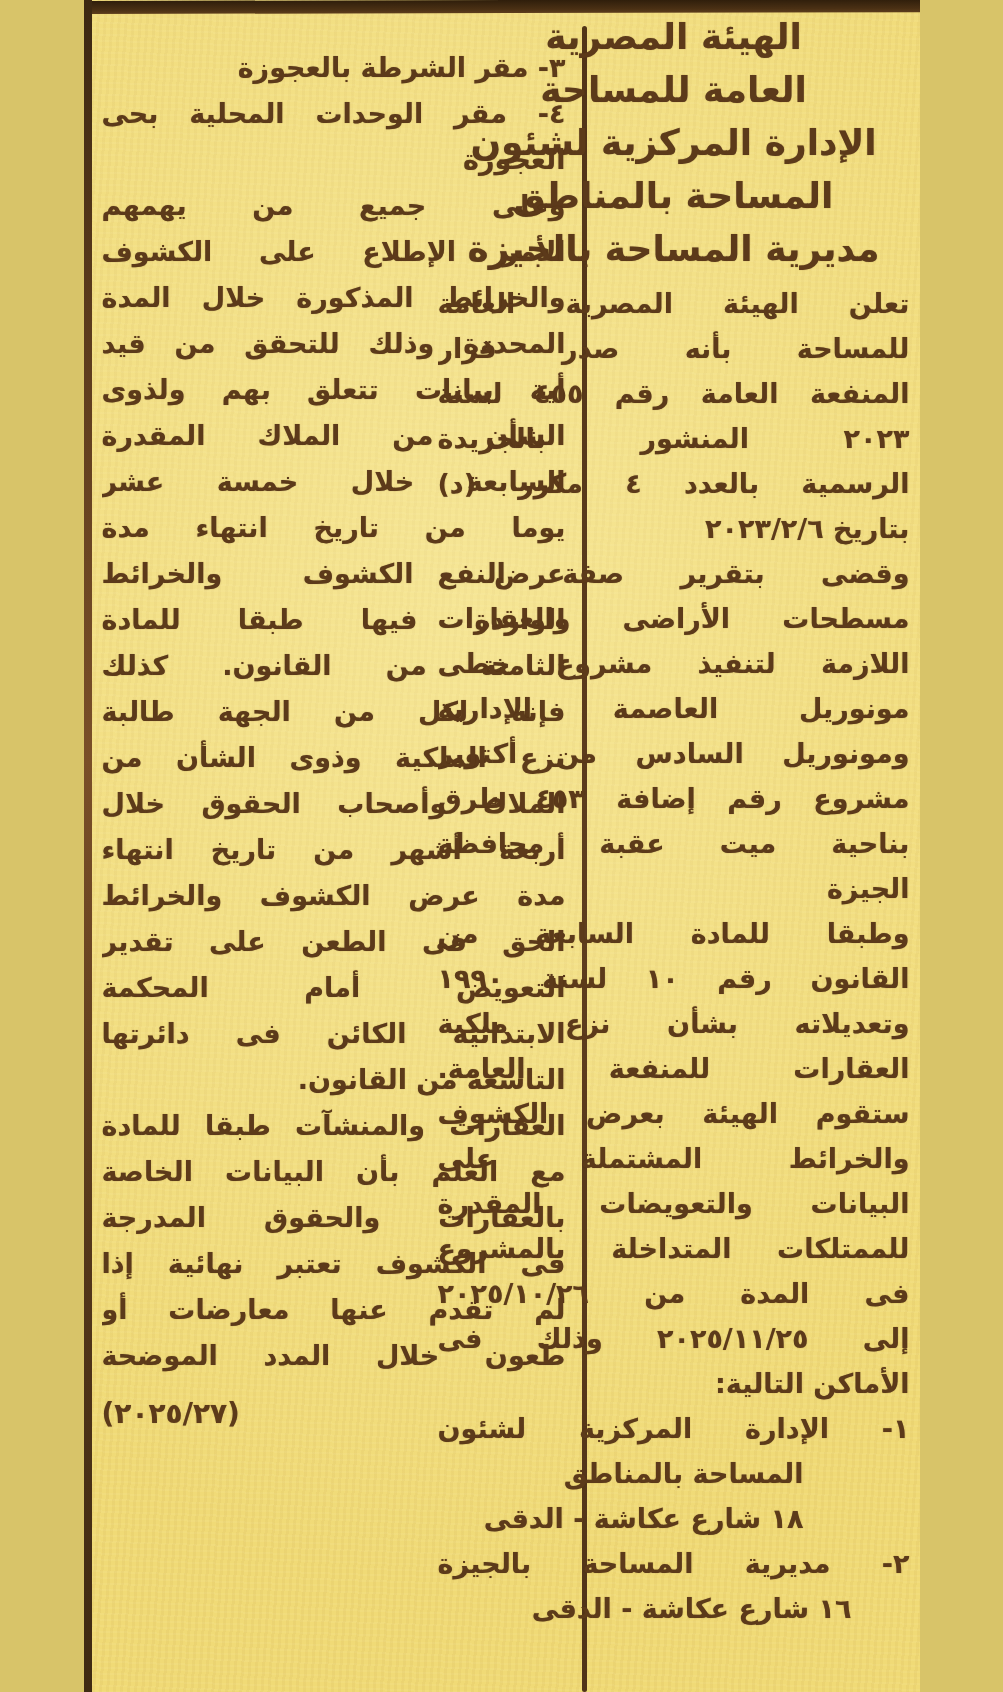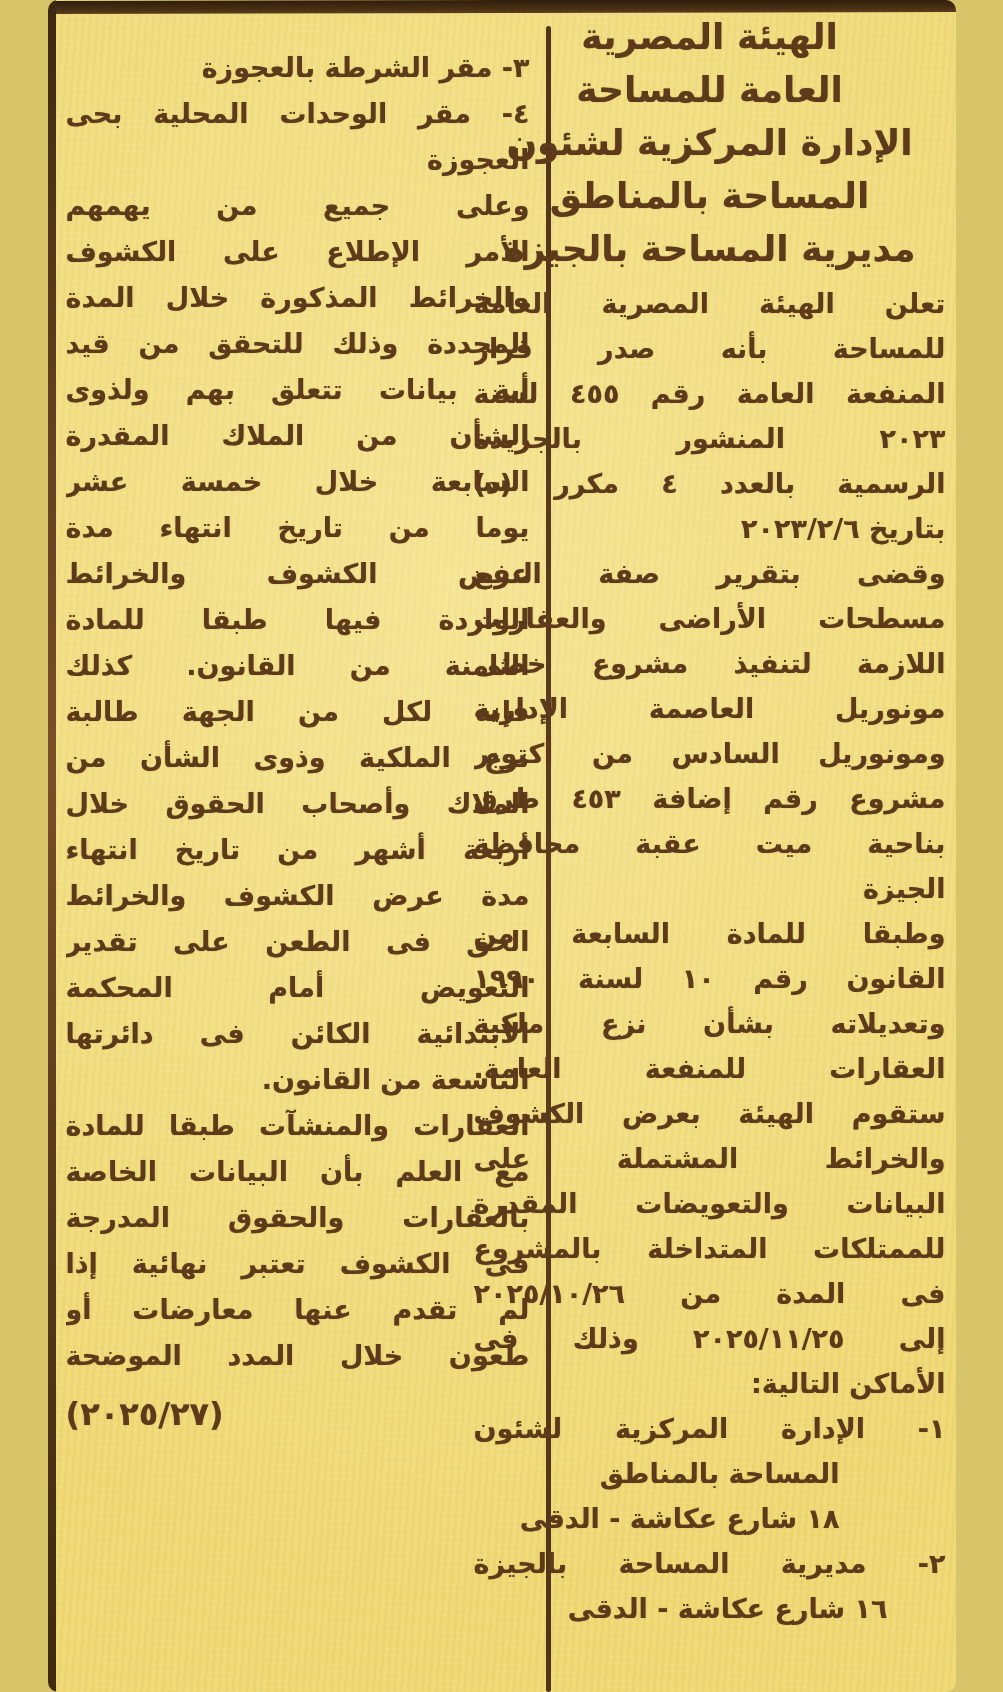--- a/index.html
+++ b/index.html
@@ -4,33 +4,32 @@
 <title>Notice</title>
 <style>
   :root{
     --paper:#f0da76;
     --ink:#5c3a1a;
     --rule:#462d13;
   }
   html,body{margin:0;padding:0;background:#d8c469;}
   .paper{
     position:relative;
-    width:908px;height:1692px;
+    width:836px;height:1692px;
     margin:0 auto;
     overflow:hidden;
     direction:rtl;
     font-family:"DejaVu Sans",sans-serif;
     font-weight:bold;
     color:var(--ink);
     background:
       radial-gradient(140% 95% at 45% 35%, rgba(255,247,196,0.40), rgba(0,0,0,0) 62%),
       repeating-linear-gradient(94deg, rgba(146,96,28,0.05) 0 3px, rgba(0,0,0,0) 3px 7px),
       repeating-linear-gradient(2deg, rgba(255,250,210,0.07) 0 2px, rgba(0,0,0,0) 2px 6px),
       var(--paper);
-    border-radius: 10px;
   }
   
   .top-band{
     position:absolute;left:4px;top:0;width:930px;height:13px;
     background:linear-gradient(180deg,#2f1e0b,#4a3014 70%,#5d3d1c);
     border-radius:0 6px 6px 0;
     transform:rotate(-0.12deg);
   }
   .left-rule{
     position:absolute;left:0;top:0;bottom:0;width:8px;
@@ -56,21 +55,21 @@
     line-height:45px;
     max-height:45px;
     text-align:justify;
     text-align-last:justify;
   }
   .col-left .line{line-height:46px;max-height:46px;}
   .line.r{text-align:right;text-align-last:right;}
   .line.l{text-align:left;text-align-last:left;}
   .line.ind{padding-right:58px;}
   .line.ind2{padding-right:106px;}
-  .line.ref{margin-top:12px;font-size:32px;}
+  .line.ref{margin-top:12px;font-size:28px;}
   .hline{
     font-size:36px;
     line-height:53px;
     max-height:53px;
     text-align:center;
     text-align-last:center;
   }
 </style>
 </head>
 <body>

